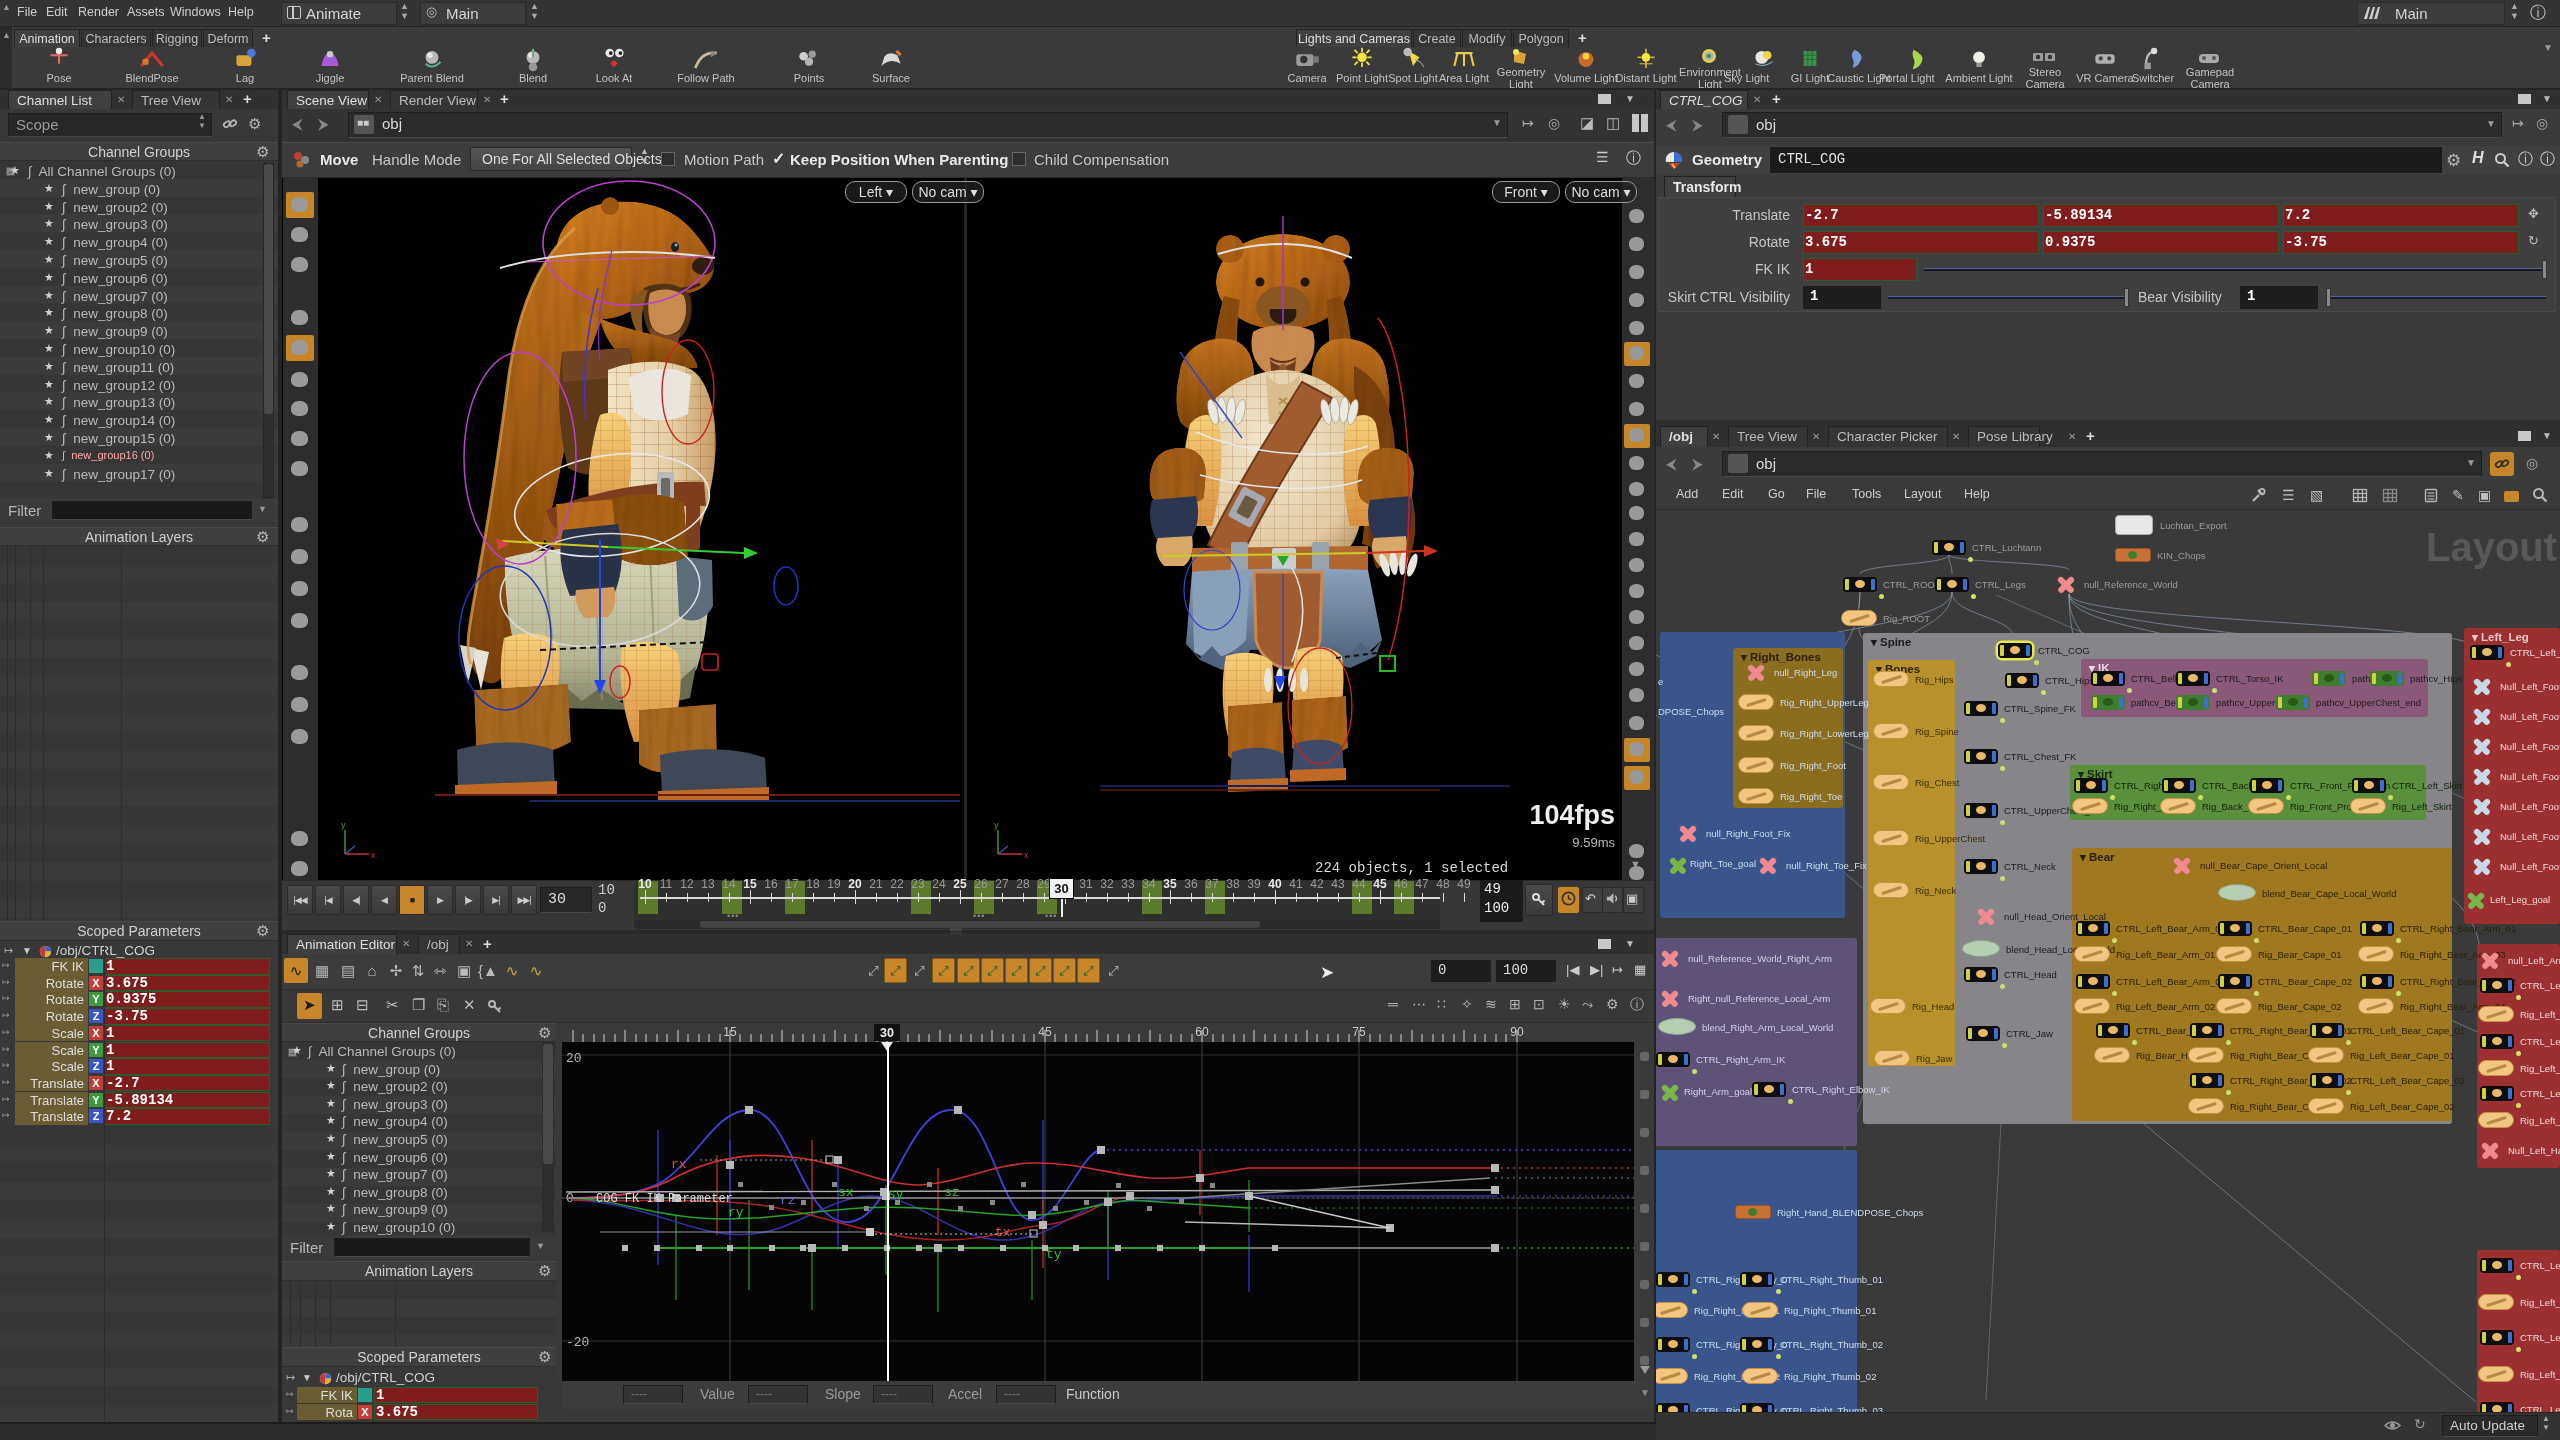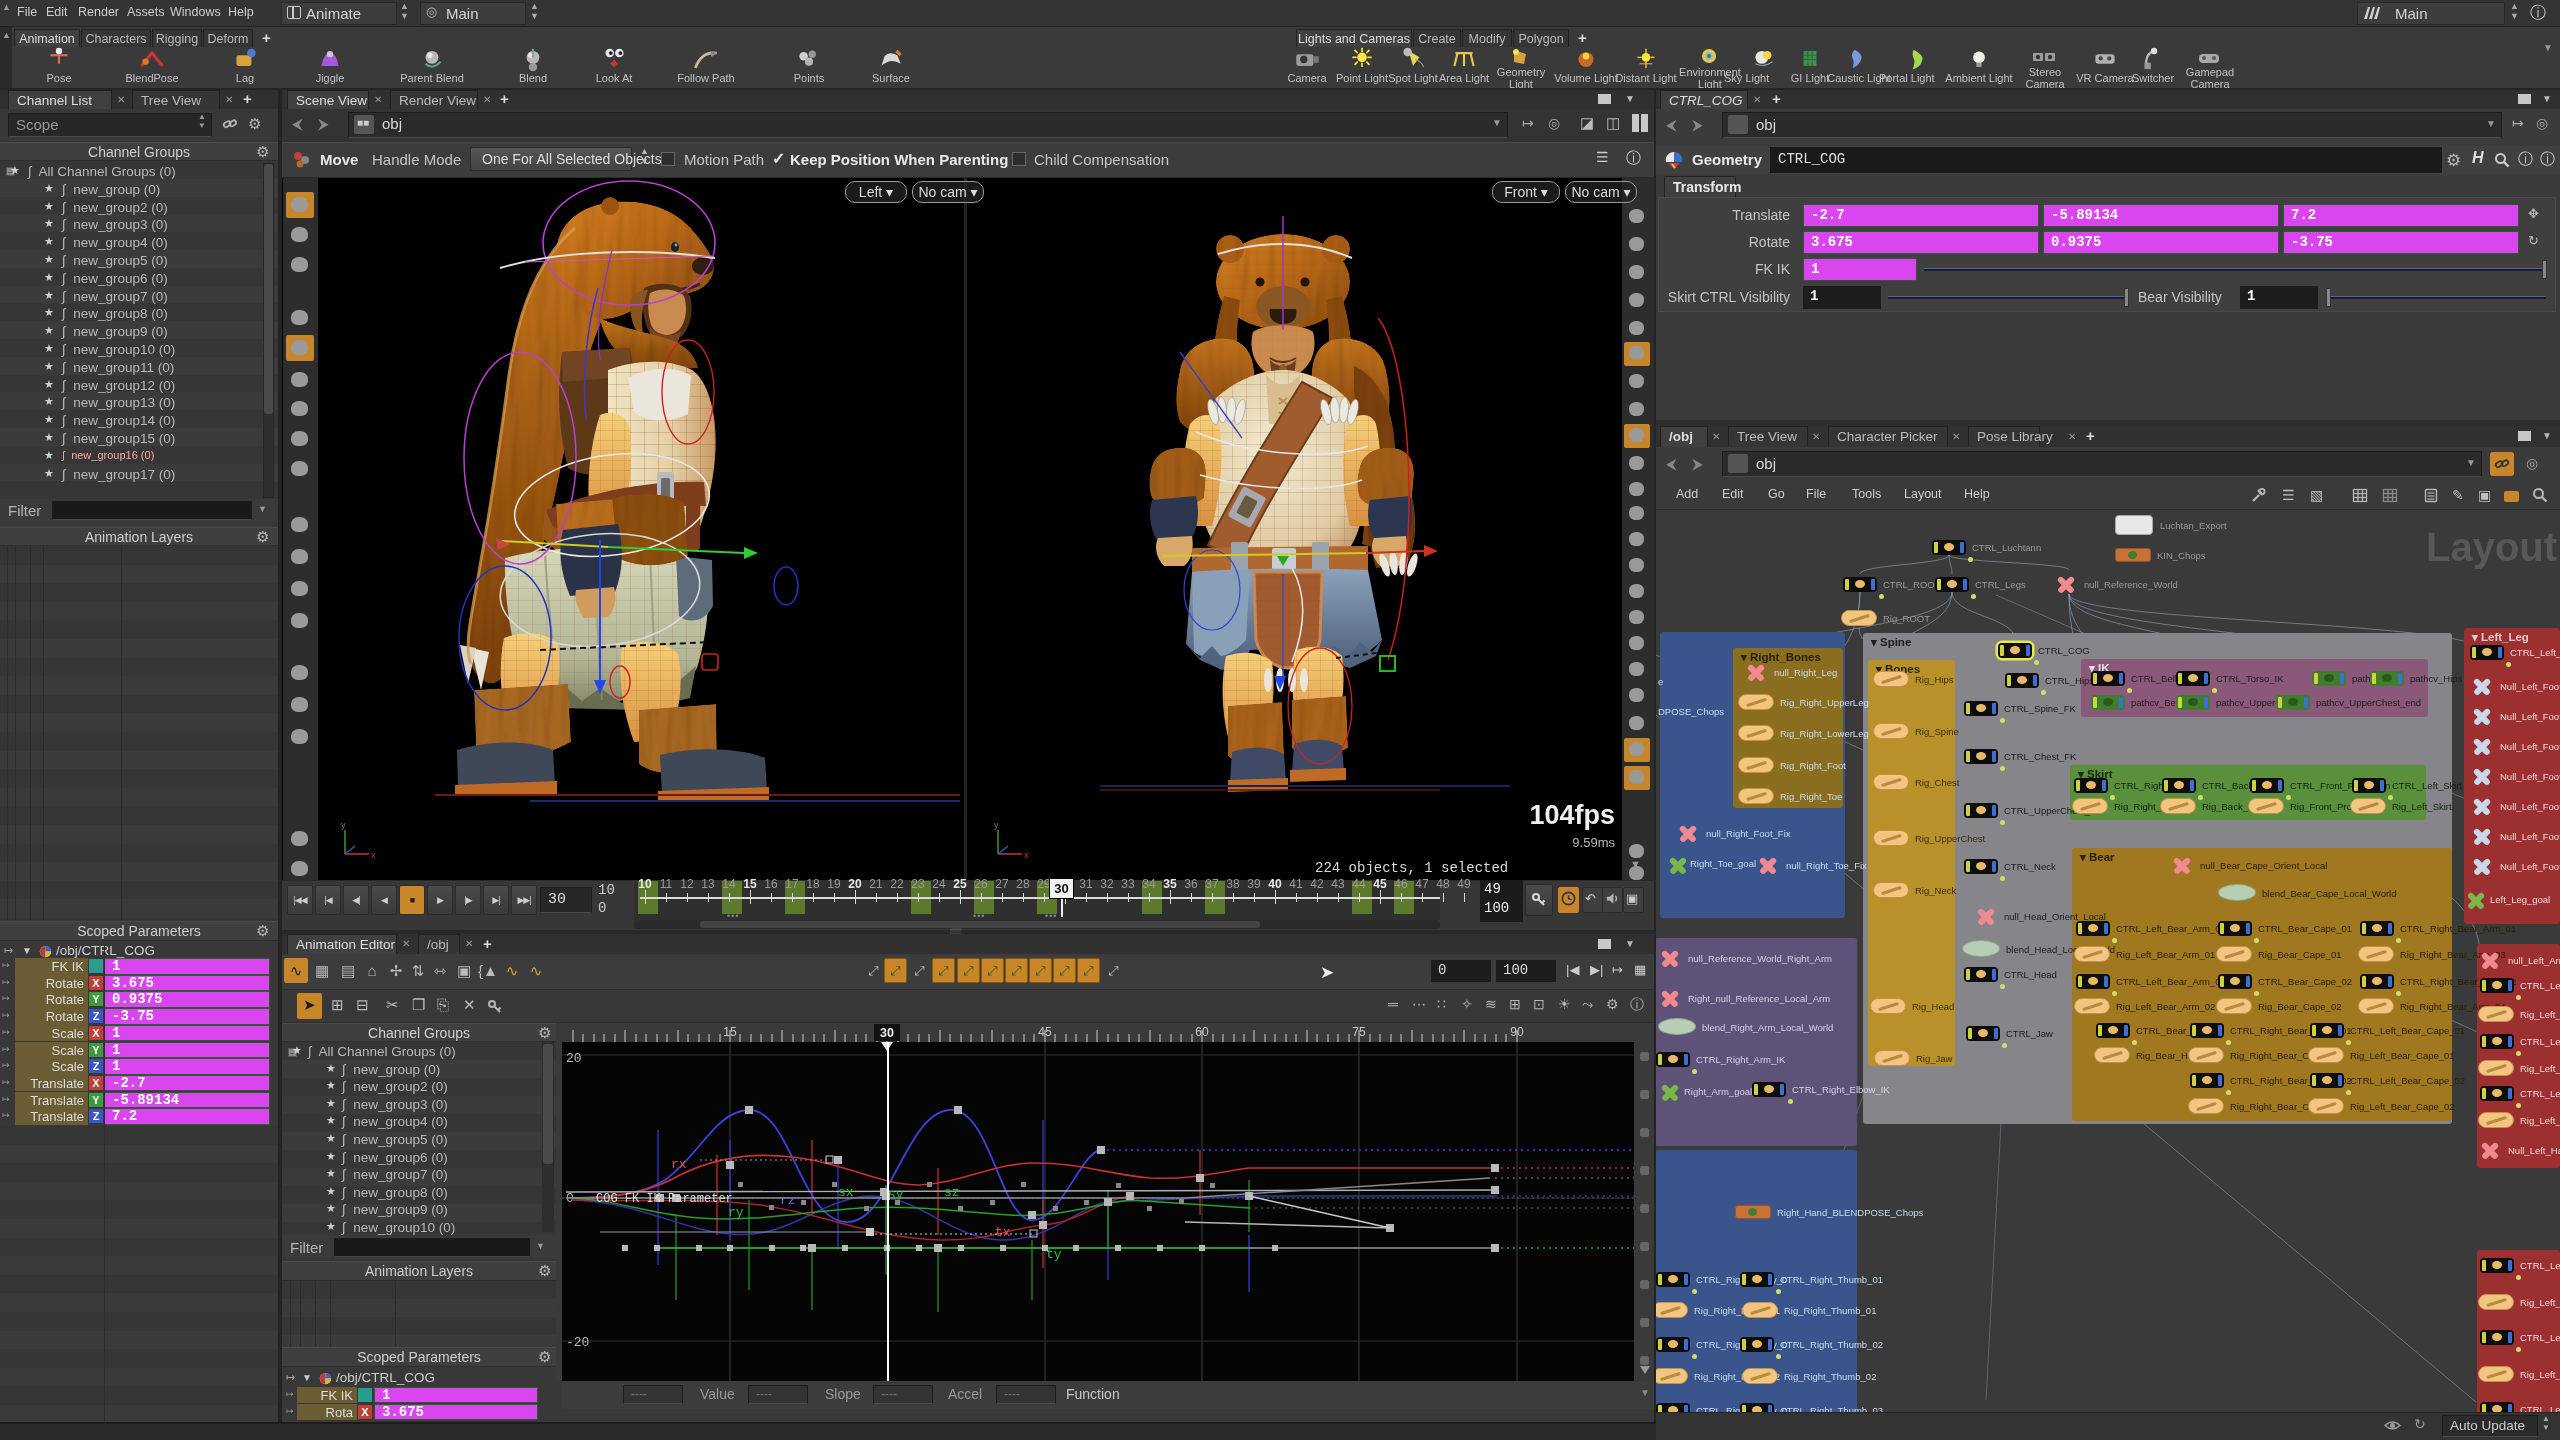--- a/index.html
+++ b/index.html
@@ -1,21 +1,21 @@
 <!DOCTYPE html>
 <html><head><meta charset="utf-8"><style>
 *{margin:0;padding:0;box-sizing:border-box}
 html,body{width:2560px;height:1440px;background:#2b2b2b;overflow:hidden;
  font-family:"Liberation Sans",sans-serif;color:#c8c8c8;font-size:15px}
 .p{position:absolute}
 .tx{position:absolute;white-space:nowrap}
 .hdr{position:absolute;background:#3f3f3f;color:#cfcfcf;text-align:center;border-top:1px solid #4a4a4a;border-bottom:1px solid #2e2e2e}
 .gear{position:absolute;color:#b5b5b5;font-size:15px}
 .fld{position:absolute;background:#272727;border:1px solid #1d1d1d;border-bottom-color:#4a4a4a}
-.grn{position:absolute;background:#d946ef;border:1px solid #2c5c2e;color:#fff;font-weight:bold;font-family:"Liberation Mono",monospace;font-size:14px;padding-left:7px}
+.grn{position:absolute;background:#7f1d1d;border:1px solid #2c5c2e;color:#fff;font-weight:bold;font-family:"Liberation Mono",monospace;font-size:14px;padding-left:1px}
 .dkv{position:absolute;background:#1d1d1d;color:#fff;font-weight:bold;font-family:"Liberation Mono",monospace;font-size:14px;padding-left:7px}
 .tab{position:absolute;background:#353535;border:1px solid #222;border-bottom:none;color:#bbb;font-size:14px;text-align:left;padding:2px 8px;white-space:nowrap}
 .tabon{background:#404040;color:#ddd}
 .pill{position:absolute;border:1px solid #9a9a9a;border-radius:10px;background:rgba(35,35,35,.75);color:#ddd;font-size:14px;text-align:center;line-height:20px}
 .node{position:absolute;width:34px;height:15px;background:#0d0d0d;border-radius:4px}
 .node:before{content:"";position:absolute;left:2px;top:2px;width:4px;height:11px;background:#cdd23e;border-radius:1px}
 .node:after{content:"";position:absolute;right:2px;top:2px;width:4px;height:11px;background:#3d6fd0;border-radius:1px}
 .ndot{position:absolute;width:10px;height:8px;background:#e8ba68;border-radius:50%;left:12px;top:3px}
 .nlab{position:absolute;font-size:9.5px;white-space:nowrap;color:#9b9b9b}
 .caps{position:absolute;width:36px;height:16px;background:#f2c581;border:1px solid #c59244;border-radius:8px}

